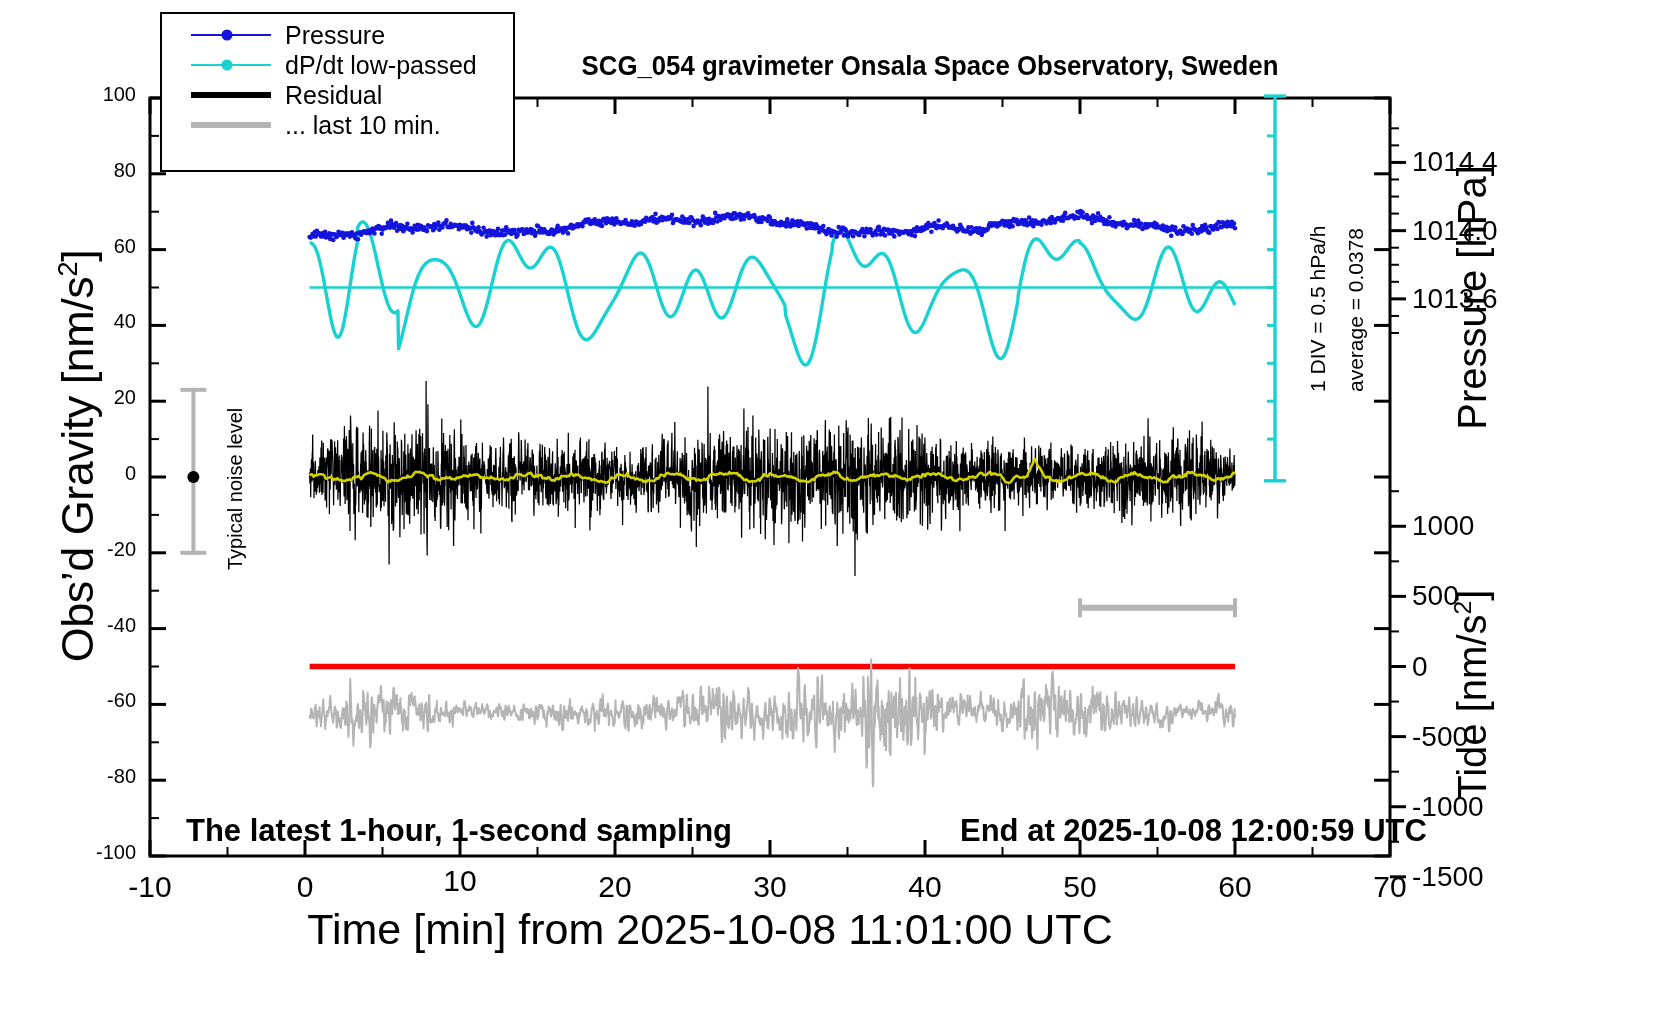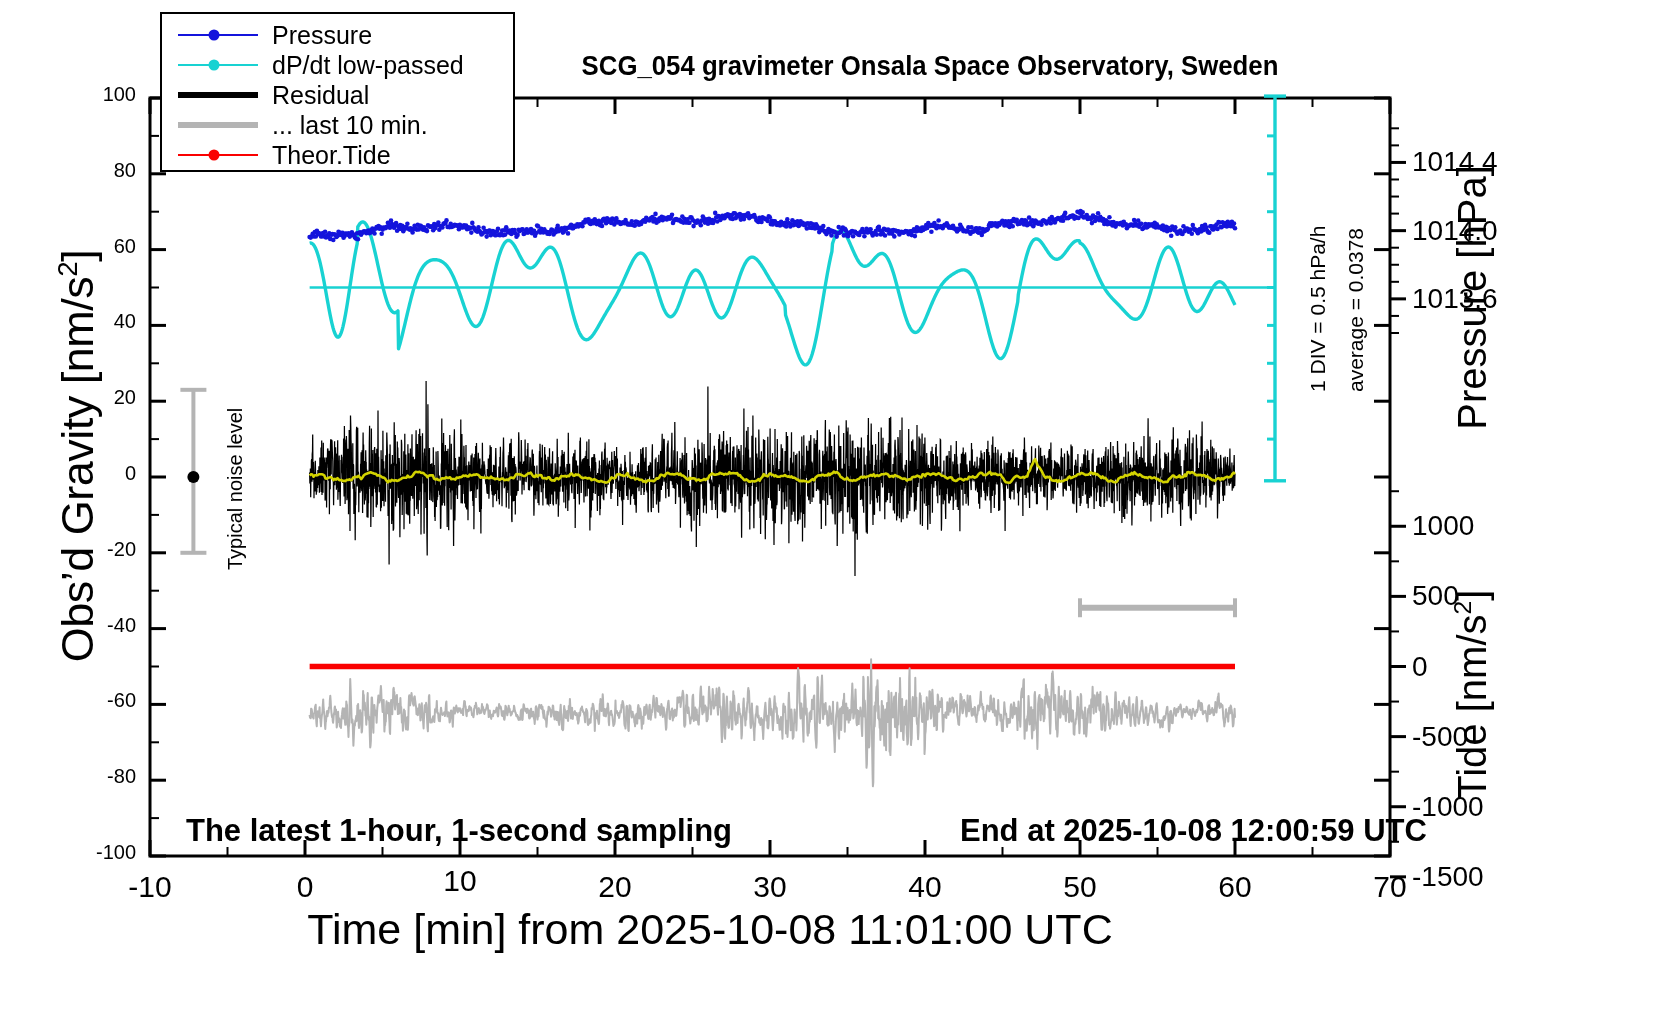--- a/index.html
+++ b/index.html
@@ -51,21 +51,21 @@
   }
 
   .caption{font-size:31px; font-weight:bold; white-space:nowrap;}
 
   
   #legend{
     left:160px; top:12px; width:355px; height:160px;
     border:2px solid #000; background:#fff; box-sizing:border-box;
     padding:6px 0 0 0;
   }
-  .leg-row{display:flex; align-items:center; height:30px; padding-left:16px;}
+  .leg-row{display:flex; align-items:center; height:30px; padding-left:29px;}
   .leg-sym{width:80px; height:20px; position:relative; margin-right:14px;}
   .leg-line{position:absolute; left:0; top:50%; width:80px; transform:translateY(-50%);}
   .leg-dot{position:absolute; left:36px; top:50%; width:11px; height:11px;
            border-radius:50%; transform:translate(-50%,-50%);}
   .leg-txt{font-size:25px; line-height:1; white-space:nowrap;}
 </style>
 </head>
 <body>
 
 <div id="root">
@@ -1170,22 +1170,15 @@
           <div class="leg-line" style="border-top: 6px solid rgb(0, 0, 0);"></div>
         </div>
         <div class="leg-txt">Residual</div>
       </div>
       <div class="leg-row">
         <div class="leg-sym">
           <div class="leg-line" style="border-top: 6px solid rgb(180, 180, 180);"></div>
         </div>
         <div class="leg-txt">... last 10 min.</div>
       </div>
-      <div class="leg-row">
-        <div class="leg-sym">
-          <div class="leg-line" style="border-top: 2.5px solid rgb(250, 0, 0);"></div>
-          <div class="leg-dot" style="background: rgb(250, 0, 0);"></div>
-        </div>
-        <div class="leg-txt">Theor.Tide</div>
-      </div>
     </div>
 
 </div>
 
 </body></html>

